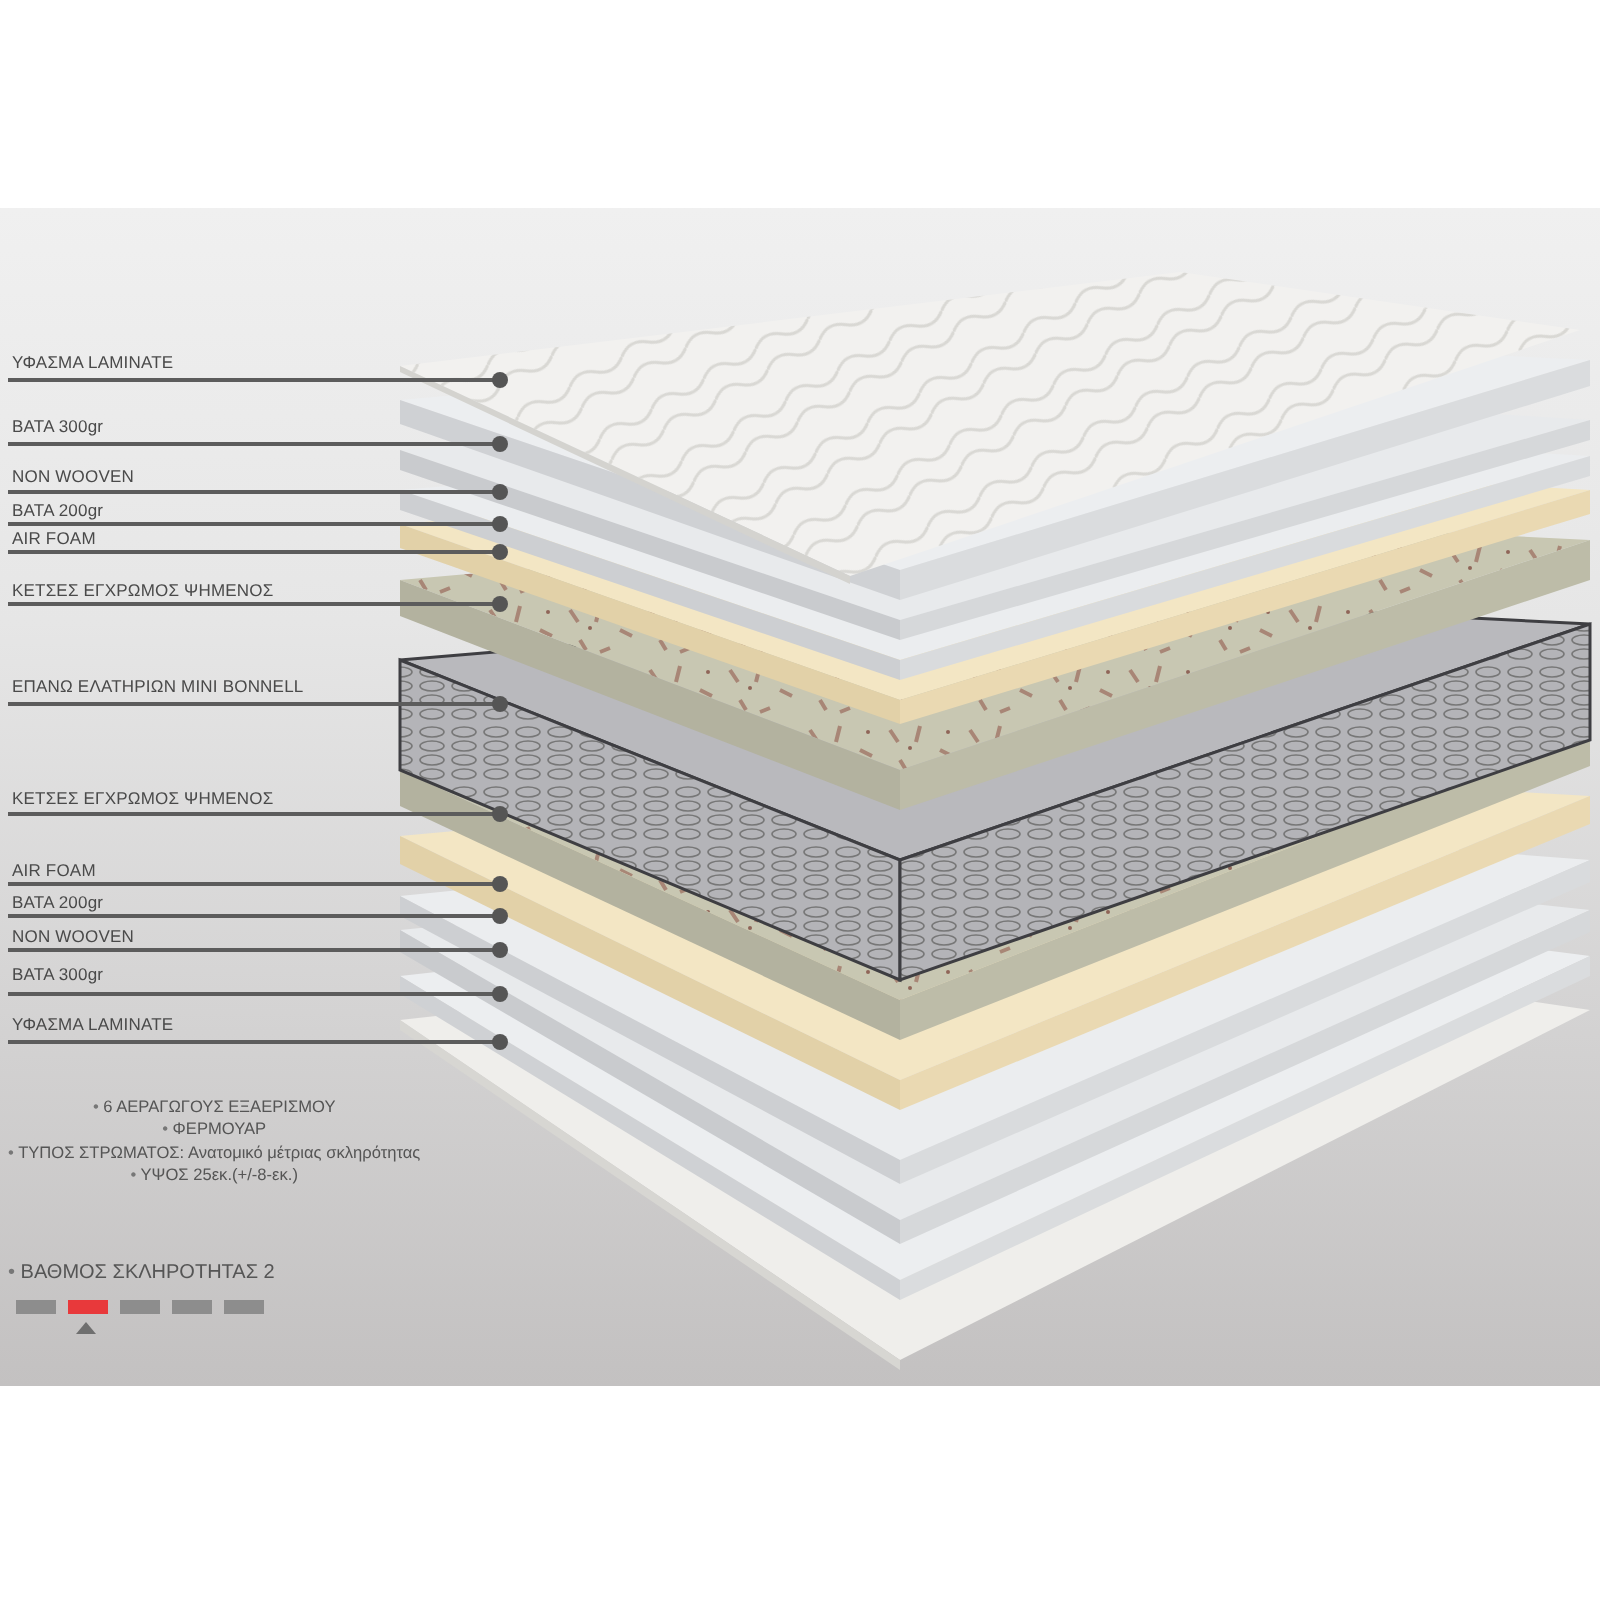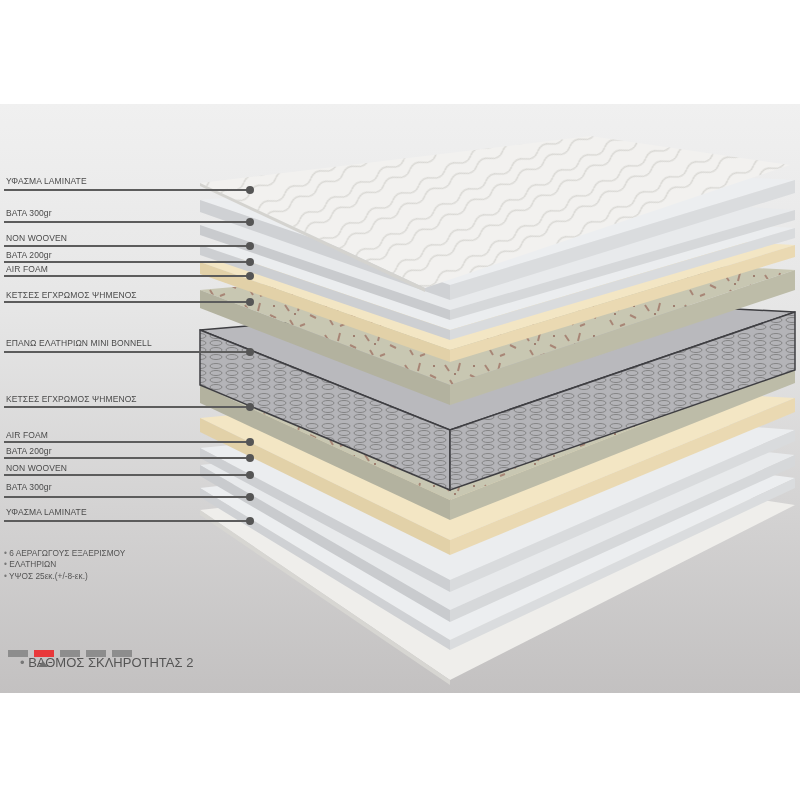--- a/index.html
+++ b/index.html
@@ -3,23 +3,23 @@
 <meta charset="utf-8">
 <style>
   html, body { margin:0; padding:0; }
   body { width:800px; height:800px; background:#ffffff; position:relative; overflow:hidden; font-family:"Liberation Sans", sans-serif; }
   .panel { position:absolute; left:0; top:104px; width:800px; height:589px;
     background:linear-gradient(180deg,#f0f0f0 0%,#e6e6e6 35%,#d3d2d2 70%,#c3c1c1 100%); }
   .art { position:absolute; left:0; top:0; width:800px; height:800px; }
   .label { position:absolute; left:6px; font-size:8.5px; color:#4a4a4a; letter-spacing:0.1px; white-space:nowrap; }
   .leader { position:absolute; left:4px; height:2px; background:#5c5c5c; }
   .dot { position:absolute; width:8px; height:8px; border-radius:50%; background:#555; }
-  .features { position:absolute; left:4px; top:548px; font-size:8.3px; color:#555; line-height:11.3px; }
+  .features { position:absolute; left:4px; top:548px; font-size:8.3px; color:#555; line-height:11.3px;text-align:center; }
   .features div::before { content:"• "; color:#777; }
-  .hardness-title { position:absolute; left:20px; top:631px; font-size:13px; color:#555;margin-top:24px; }
+  .hardness-title { position:absolute; left:4px; top:631px; font-size:10px; color:#555; }
   .hardness-title::before { content:"• "; color:#777; }
   .scale { position:absolute; left:8px; top:650px; display:flex; gap:6px; }
   .seg { width:20px; height:7px; background:#8d8d8d; }
   .seg.active { background:#e8393b; }
   .pointer { position:absolute; left:38px; top:661px; width:0; height:0;
     border-left:5px solid transparent; border-right:5px solid transparent; border-bottom:6px solid #6f6f6f; }
 </style>
 </head>
 <body>
 
@@ -172,21 +172,22 @@
   <div class="leader" style="top:496px;width:246px"></div>
   <div class="dot" style="top:493px;left:246px"></div>
 
   <div class="label" style="top:507px">ΥΦΑΣΜΑ LAMINATE</div>
   <div class="leader" style="top:520px;width:246px"></div>
   <div class="dot" style="top:517px;left:246px"></div>
 </div>
 
 <div class="features">
   <div>6 ΑΕΡΑΓΩΓΟΥΣ ΕΞΑΕΡΙΣΜΟΥ</div>
-  <div>ΕΛΑΤΗΡΙΩΝ</div>
+  <div>ΦΕΡΜΟΥΑΡ</div>
+  <div>ΤΥΠΟΣ ΣΤΡΩΜΑΤΟΣ: Ανατομικό μέτριας σκληρότητας</div>
   <div>ΥΨΟΣ 25εκ.(+/-8-εκ.)</div>
 </div>
 
 <div class="hardness-title">ΒΑΘΜΟΣ ΣΚΛΗΡΟΤΗΤΑΣ 2</div>
 <div class="scale">
   <div class="seg"></div>
   <div class="seg active"></div>
   <div class="seg"></div>
   <div class="seg"></div>
   <div class="seg"></div>

